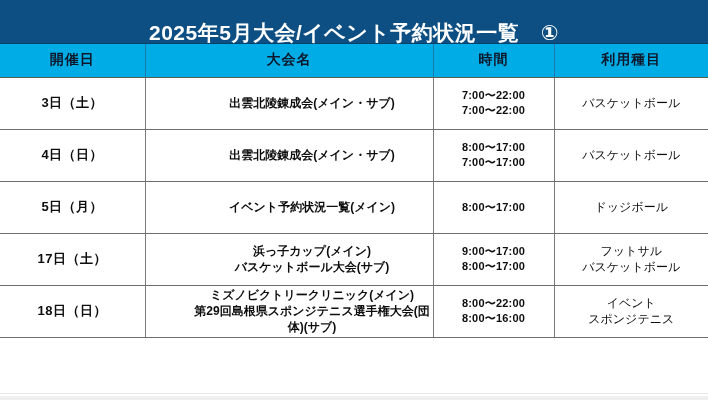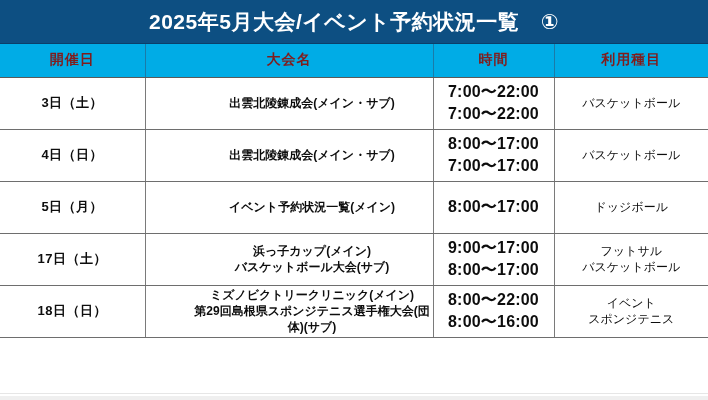--- a/index.html
+++ b/index.html
@@ -22,21 +22,21 @@
     background: #ffffff;
     box-sizing: border-box;
   }
 
   
   .title-banner {
     height: 44px;
     background: #0d4f82;
     border-bottom: 1px solid #0a3f6a;
     display: flex;
-    align-items: center;
+    align-items: flex-end;
     justify-content: center;
     box-sizing: border-box;
   }
   .title-text {
     color: #ffffff;
     font-size: 21px;
     font-weight: bold;
     letter-spacing: 0.5px;
     line-height: 1;
     white-space: nowrap;
@@ -48,21 +48,21 @@
     border-collapse: collapse;
     table-layout: fixed;
   }
   table.schedule-table col.col-date      { width: 145px; }
   table.schedule-table col.col-event     { width: 288px; }
   table.schedule-table col.col-time      { width: 121px; }
   table.schedule-table col.col-category  { width: 154px; }
 
   thead th {
     background: #00ace6;
-    color: #7f1d1d;
+    color: #0f172a;
     font-size: 14px;
     font-weight: bold;
     height: 33px;
     padding: 0;
     text-align: center;
     vertical-align: middle;
     border-right: 1px solid #1a7ba8;
     border-bottom: 1px solid #5a5a5a;
     box-sizing: border-box;
     letter-spacing: 1px;
@@ -88,21 +88,21 @@
     font-weight: bold;
     letter-spacing: 0.5px;
   }
   .cell-event {
     font-size: 12px;
     font-weight: bold;
     line-height: 1.35;
     padding-left: 48px;
   }
   .cell-time {
-    font-size: 16px;
+    font-size: 11px;
     font-weight: bold;
     line-height: 1.35;
     letter-spacing: 0.2px;
     white-space: nowrap;
   }
   .cell-category {
     font-size: 12px;
     font-weight: normal;
     line-height: 1.35;
   }

